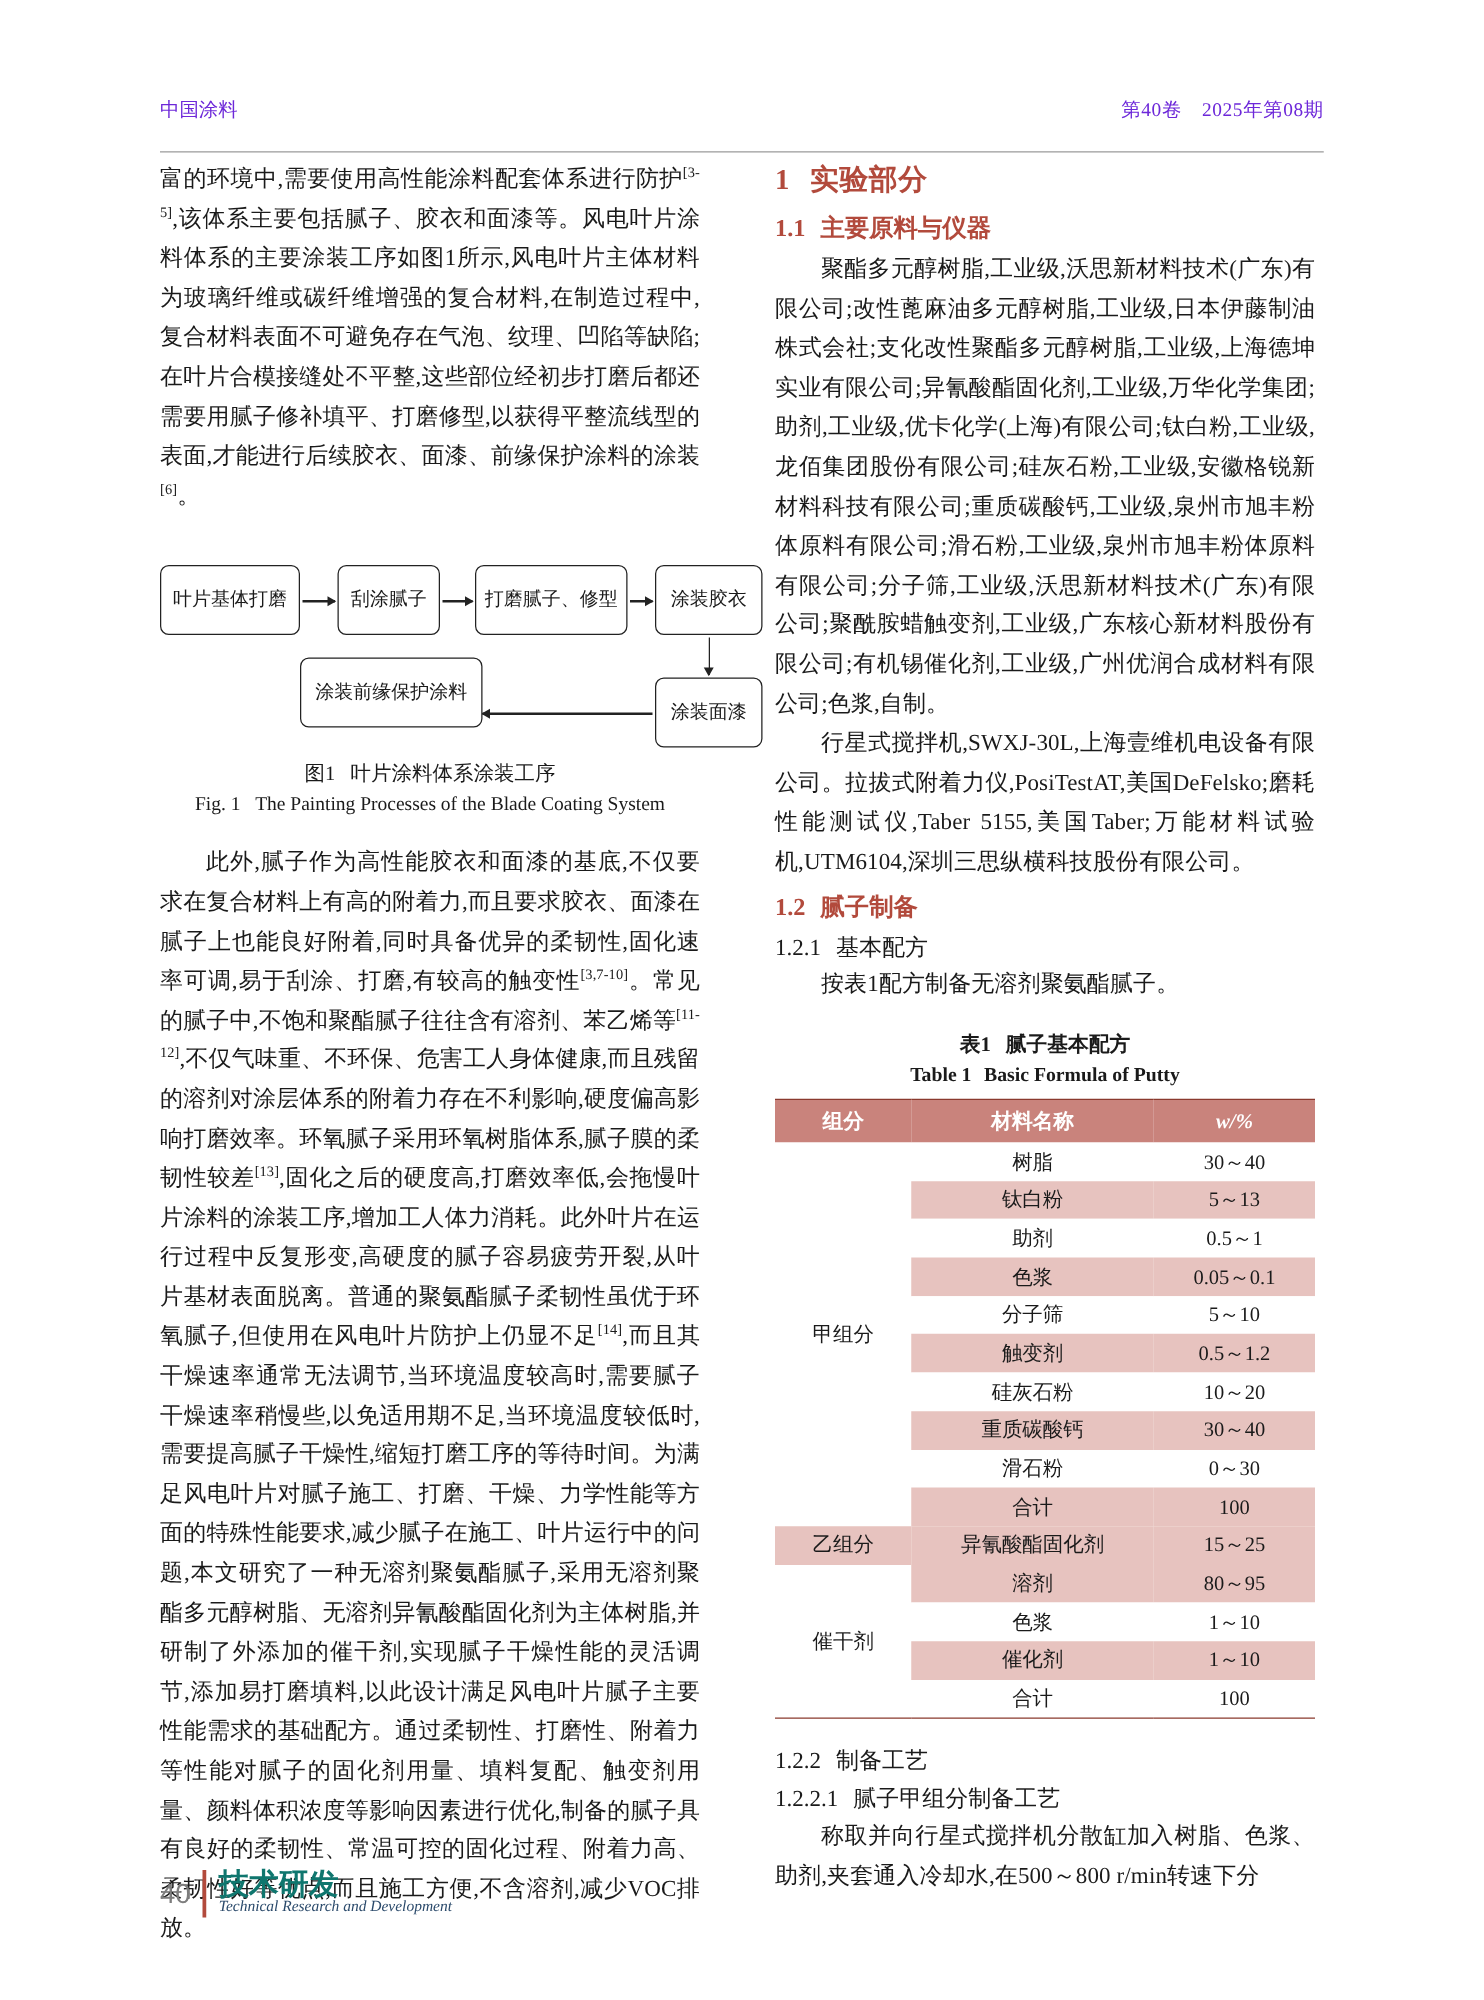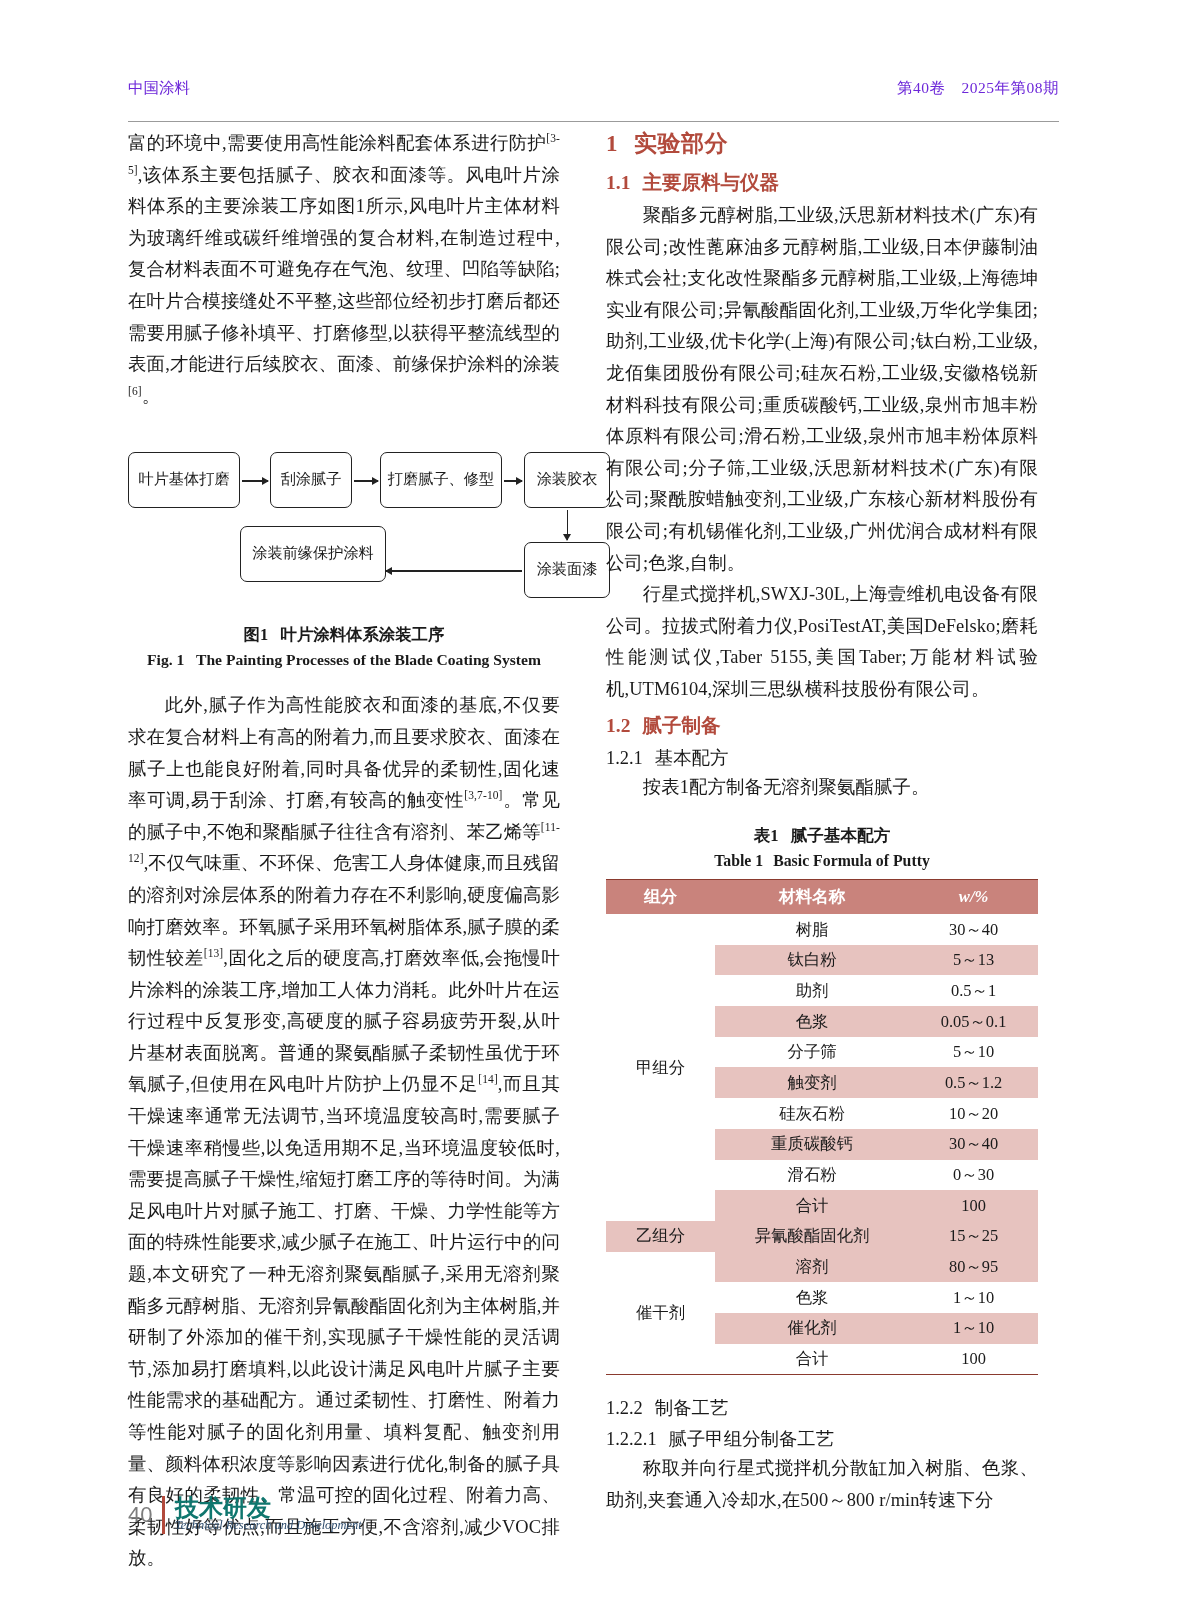--- a/index.html
+++ b/index.html
@@ -50,21 +50,21 @@
     top: 128px;
     width: 932px;
     height: 1330px;
   }
   .col {
     position: absolute;
     top: 0;
     width: 432px;
   }
   .col-left { left: 0; }
-  .col-right { left: 478px; }
+  .col-right { left: 492px; }
 
   p.body {
     margin: 0 0 0 0;
     font-size: 18.4px;
     line-height: 31.6px;
     text-align: justify;
     text-justify: inter-ideograph;
     letter-spacing: 0.1px;
   }
   p.indent { text-indent: 2em; }
@@ -133,23 +133,23 @@
     right: auto;
     top: -3.6px;
     border-right: 7px solid #222;
     border-left: 0;
     border-top: 4px solid transparent;
     border-bottom: 4px solid transparent;
   }
   .fig-caption {
     text-align: center;
     font-size: 16.4px;
-    font-weight: bold;
+    font-weight: normal;
     line-height: 25px;
-    margin-top: 24px;
+    margin-top: 8px;
   }
   .fig-caption .en {
     font-family: "Liberation Serif", serif;
     font-size: 15.6px;
   }
 
   
   h2.sec {
     font-size: 23px;
     font-weight: bold;

